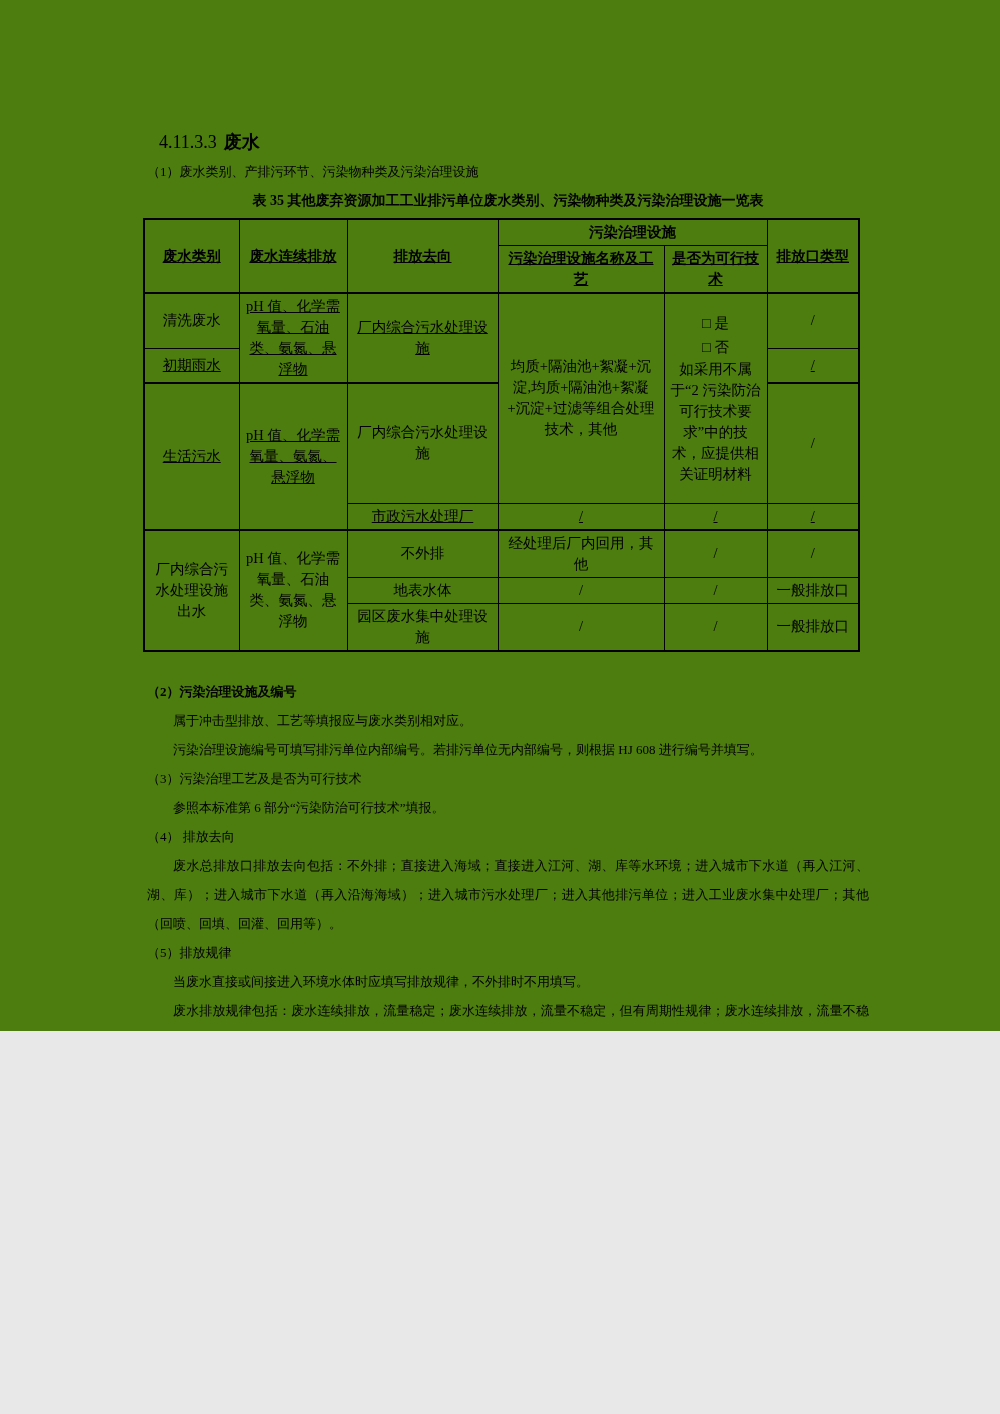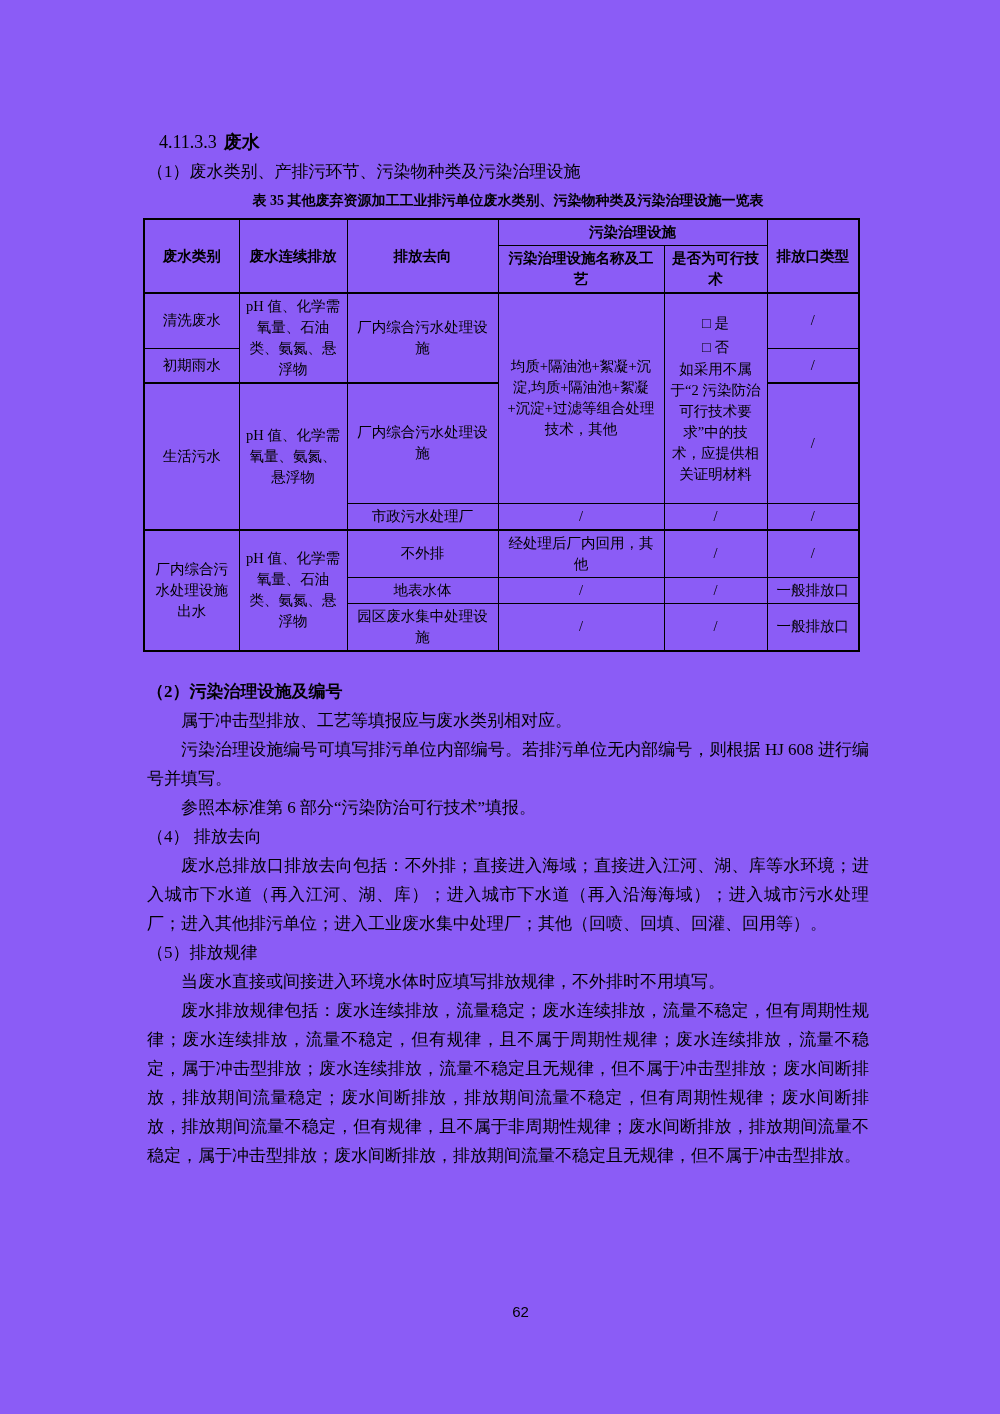--- a/index.html
+++ b/index.html
@@ -1,42 +1,42 @@
 <!DOCTYPE html>
 <html><head>
 <meta charset="utf-8">
 <style>
   * { margin: 0; padding: 0; box-sizing: border-box; }
   html, body { background: #e8e8e8; }
   .page {
     position: relative;
     width: 1000px;
-    height: 1414px;
+    height: 1031px;
     margin: 0 auto;
-    background: #8b5cf6;
+    background: #4d7c0f;
     color: #000000;
     font-family: "Liberation Serif", "DejaVu Serif", serif;
     overflow: hidden;
   }
   .content {
     position: absolute;
     left: 147px;
     top: 128px;
     width: 722px;
   }
   .sec-heading {
     font-size: 18px;
     line-height: 29px;
     padding-left: 12px;
     font-weight: normal;
   }
   .sec-heading .sec-num { font-weight: normal; }
   .sec-heading .sec-title { font-weight: bold; margin-left: 7px; }
   .para {
-    font-size: 17px;
+    font-size: 13px;
     line-height: 29px;
     text-align: justify;
   }
   .indent { text-indent: 2em; }
   .table-caption {
     font-size: 14px;
     font-weight: bold;
     text-align: center;
     line-height: 28px;
     margin-top: 1px;
@@ -53,21 +53,21 @@
     border: 2px solid #000;
   }
   .w-table th, .w-table td {
     border: 1px solid #000;
     text-align: center;
     vertical-align: middle;
     padding: 2px 5px;
     word-break: break-all;
   }
   .w-table thead th { font-weight: bold; }
-  .w-table .bb2 { border-bottom-width: 2px; }
+  .w-table .bb2 { border-bottom-width: 2px; text-decoration: underline; }
   tr.hdr1 { height: 22px; }
   tr.hdr2 { height: 40px; margin-left: 29px; }
   tr.rA { height: 45px; }
   tr.rB { height: 28px; }
   tr.rC { height: 120px; }
   tr.rD { height: 24px; }
   tr.rE { height: 38px; }
   tr.rF { height: 25px; }
   tr.rG { height: 48px; }
   .feasible-cell .cb { line-height: 24px; text-align: center; }
@@ -166,20 +166,21 @@
           <td>/</td>
           <td>/</td>
           <td>一般排放口</td>
         </tr>
       </tbody>
     </table>
 
     <p class="para mt-after-table">（2）污染治理设施及编号</p>
     <p class="para indent">属于冲击型排放、工艺等填报应与废水类别相对应。</p>
     <p class="para indent">污染治理设施编号可填写排污单位内部编号。若排污单位无内部编号，则根据 HJ 608 进行编号并填写。</p>
+    <p class="para">（3）污染治理工艺及是否为可行技术</p>
     <p class="para indent">参照本标准第 6 部分“污染防治可行技术”填报。</p>
     <p class="para">（4） 排放去向</p>
     <p class="para indent">废水总排放口排放去向包括：不外排；直接进入海域；直接进入江河、湖、库等水环境；进入城市下水道（再入江河、湖、库）；进入城市下水道（再入沿海海域）；进入城市污水处理厂；进入其他排污单位；进入工业废水集中处理厂；其他（回喷、回填、回灌、回用等）。</p>
     <p class="para">（5）排放规律</p>
     <p class="para indent">当废水直接或间接进入环境水体时应填写排放规律，不外排时不用填写。</p>
     <p class="para indent">废水排放规律包括：废水连续排放，流量稳定；废水连续排放，流量不稳定，但有周期性规律；废水连续排放，流量不稳定，但有规律，且不属于周期性规律；废水连续排放，流量不稳定，属于冲击型排放；废水连续排放，流量不稳定且无规律，但不属于冲击型排放；废水间断排放，排放期间流量稳定；废水间断排放，排放期间流量不稳定，但有周期性规律；废水间断排放，排放期间流量不稳定，但有规律，且不属于非周期性规律；废水间断排放，排放期间流量不稳定，属于冲击型排放；废水间断排放，排放期间流量不稳定且无规律，但不属于冲击型排放。</p>
 
   </div>
 
   <div class="pagenum">62</div>

